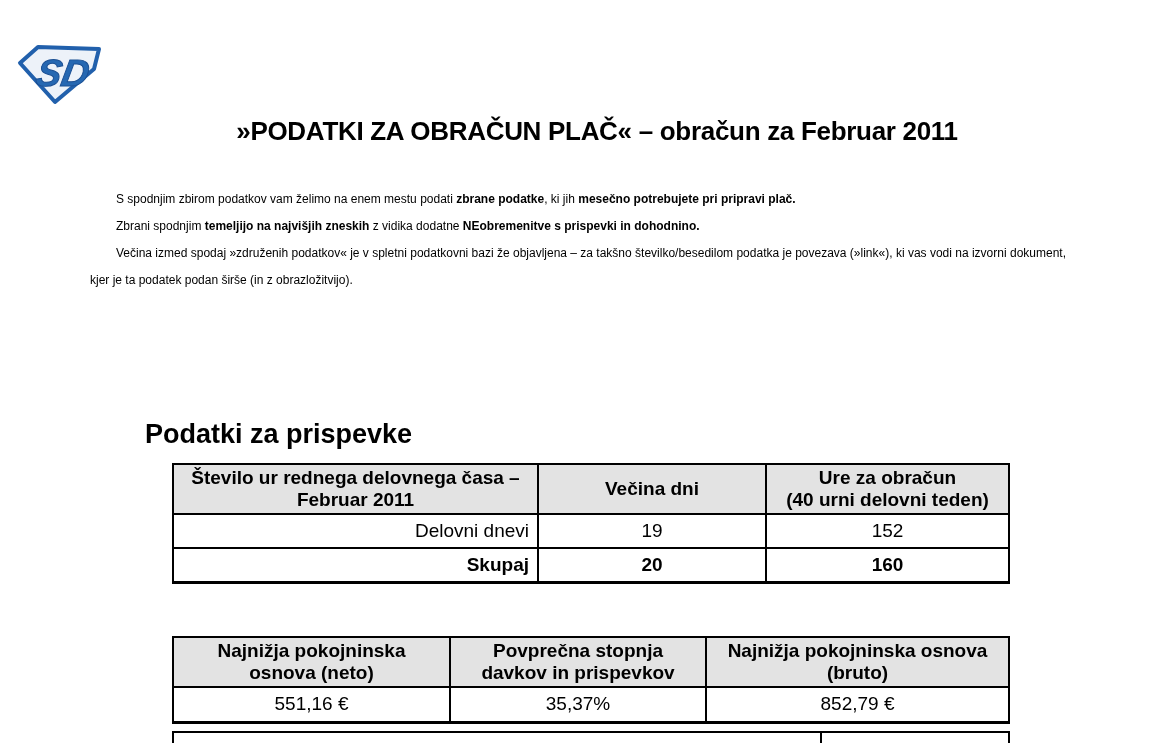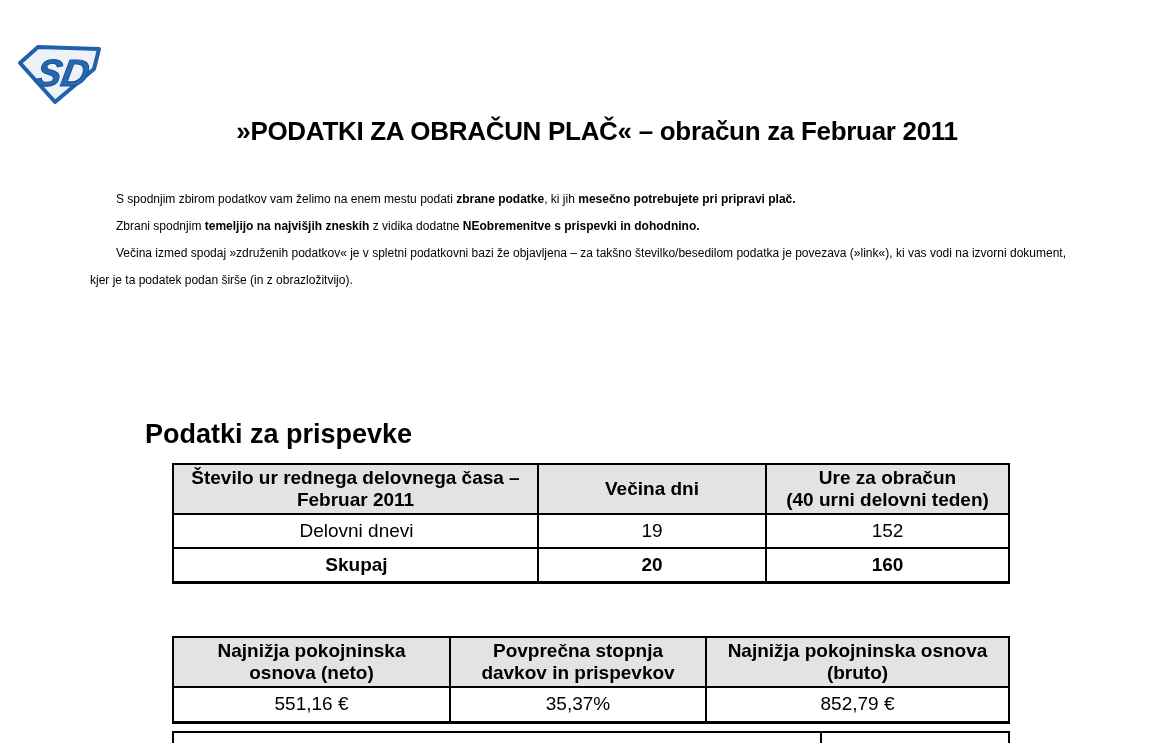--- a/index.html
+++ b/index.html
@@ -69,21 +69,21 @@
   table.doc-table { border: 2px solid #000000; border-bottom-width: 3px; }
   table.doc-table th {
     background: #e3e3e3;
     font-weight: bold;
     white-space: pre-line;
     line-height: 22px;
   }
   .tbl-hours { top: 463px; }
   .tbl-hours thead tr { height: 49px; }
   .tbl-hours tbody tr { height: 34px; }
-  .tbl-hours tbody td:first-child { text-align: center; padding-left: 10px; }
+  .tbl-hours tbody td:first-child { text-align: right; padding-left: 10px; }
   .tbl-hours tr.total-row td { font-weight: bold; }
 
   .tbl-pension { top: 636px; border-radius: 13px; }
   .tbl-pension thead tr { height: 46px; }
   .tbl-pension tbody tr { height: 35px; }
   .tbl-pension td.bold-val { font-weight: normal; }
 
   .tbl-partial { top: 731px; }
   .tbl-partial tbody tr { height: 40px; }
   .tbl-partial td { color: #d9d9d9; text-align: left; }

